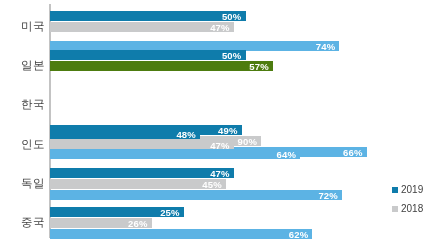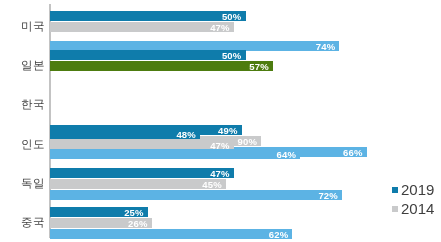--- a/index.html
+++ b/index.html
@@ -87,21 +87,21 @@
   #legend {
     position: absolute;
     left: 392px;
     top: 180px;
     width: 49px;
   }
   .legend-item {
     display: flex;
     align-items: center;
     height: 19px;
-    font-size: 15px;
+    font-size: 10px;
     color: #3f3f3f;
   }
   .legend-swatch {
     width: 6px;
     height: 6px;
     margin-right: 3px;
     flex: 0 0 auto;
   }
   .legend-swatch.s2019 { background: #0f7cab; }
   .legend-swatch.s2018 { background: #c9cacb; }
@@ -191,45 +191,45 @@
           </div>
         </div>
         <div class="bar-row" style="top: 22px; width: 100%;">
           <div class="bar s2017" style="width: 292px; background: rgb(92, 179, 228);">
             <span class="bar-value inside">72%</span>
           </div>
         </div>
       </div>
       <div class="bar-group" style="top: 203px; height: 32px;">
         <div class="bar-row" style="top: 0px; width: 100%;">
-          <div class="bar s2019" style="width: 97.75px; background: rgb(15, 124, 171);">
+          <div class="bar s2019" style="width: 97.75px; background: rgb(15, 124, 171); padding-left: 36px;">
             <span class="bar-value inside">25%</span>
           </div>
         </div>
         <div class="bar-row" style="top: 11px; width: 100%;">
           <div class="bar s2018" style="width: 101.66px; background: rgb(201, 202, 203);">
             <span class="bar-value inside">26%</span>
           </div>
         </div>
         <div class="bar-row" style="top: 22px; width: 100%;">
-          <div class="bar s2017" style="width: 242.42px; background: rgb(92, 179, 228);">
+          <div class="bar s2017" style="width: 242.42px; background: rgb(92, 179, 228); padding-left: 20px;">
             <span class="bar-value inside">62%</span>
           </div>
         </div>
       </div>
     </div>
 
   <div id="legend">
       <div class="legend-item">
         <span class="legend-swatch s2019"></span>
         <span class="legend-label">2019</span>
       </div>
       <div class="legend-item">
         <span class="legend-swatch s2018"></span>
-        <span class="legend-label">2014</span>
+        <span class="legend-label">2018</span>
       </div>
     </div>
 
 <div class="cat-label" style="top: 19px;">미국</div>
     <div class="cat-label" style="top: 58.2px;">일본</div>
     <div class="cat-label" style="top: 97.4px;">한국</div>
     <div class="cat-label" style="top: 136.6px;">인도</div>
     <div class="cat-label" style="top: 175.8px;">독일</div>
     <div class="cat-label" style="top: 215px;">중국</div>
   </div>

